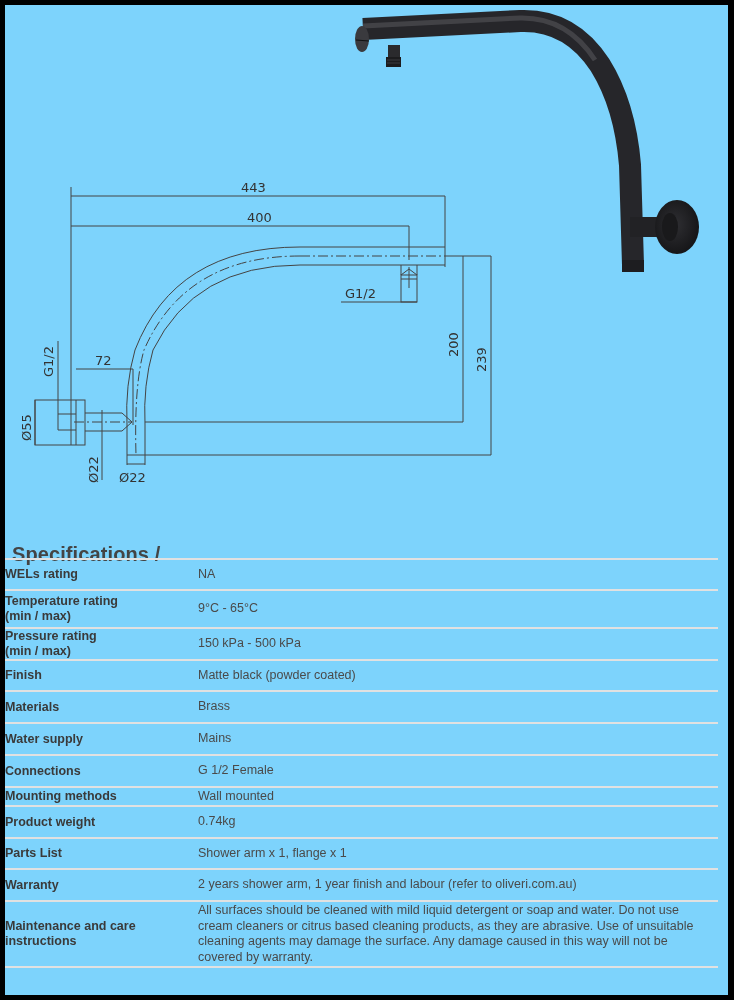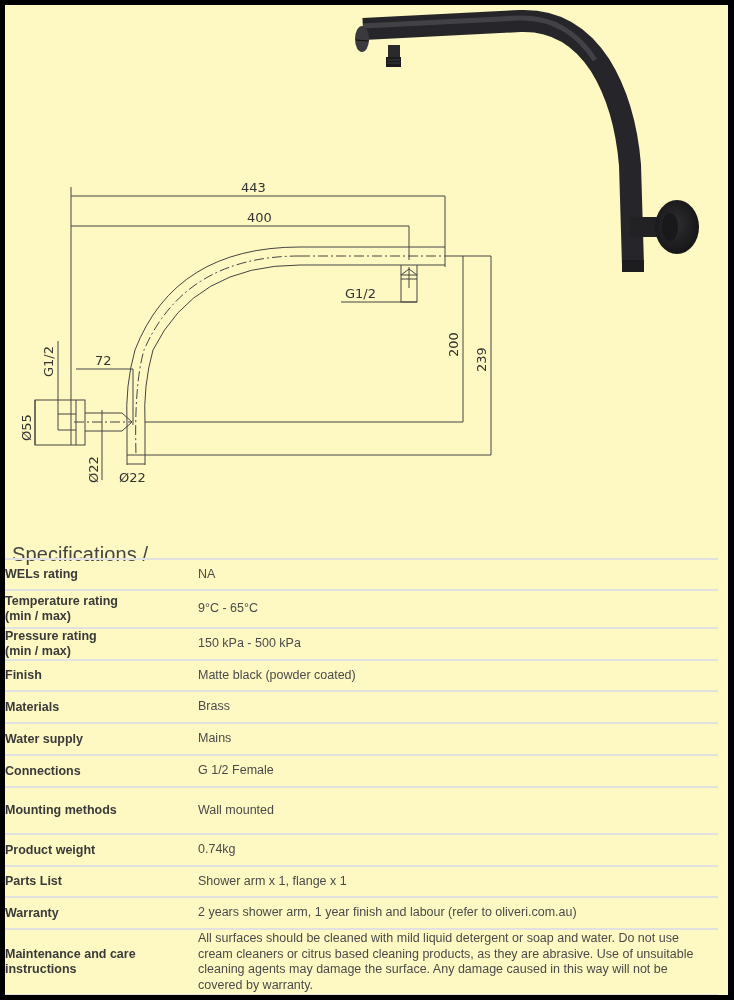--- a/index.html
+++ b/index.html
@@ -4,27 +4,27 @@
 <style>
   html, body { margin:0; padding:0; }
   body {
     width:734px; height:1000px; overflow:hidden;
     background:#000;
     font-family:"Liberation Sans", "DejaVu Sans", sans-serif;
     position:relative;
   }
   .page {
     position:absolute; left:5px; top:5px; width:723px; height:990px;
-    background:#fef9c3; overflow:hidden;
+    background:#7dd3fc; overflow:hidden;
   }
   .product-photo { position:absolute; left:0; top:0; width:723px; height:290px; }
   .drawing { position:absolute; left:0; top:160px; width:723px; height:340px; }
   .spec-heading {
     position:absolute; left:7px; top:521px;
-    font-size:20px; color:#444; font-weight:normal; letter-spacing:0.1px;
+    font-size:20px; color:#444; font-weight:bold; letter-spacing:0.1px;
   }
   .spec-table {
     position:absolute; left:0; top:553px; width:713px;
     border-collapse:collapse;
   }
   .spec-table td {
     border-top:2px solid #e1e1e1;
     font-size:12.5px; color:#444; vertical-align:middle;
     padding:0;
   }
@@ -173,21 +173,21 @@
       <td class="value">Brass</td>
     </tr>
     <tr style="height:32px">
       <td class="label">Water supply</td>
       <td class="value">Mains</td>
     </tr>
     <tr style="height:32px">
       <td class="label">Connections</td>
       <td class="value">G 1/2 Female</td>
     </tr>
-    <tr style="height:47px">
+    <tr style="height:19px">
       <td class="label">Mounting methods</td>
       <td class="value">Wall mounted</td>
     </tr>
     <tr style="height:32px">
       <td class="label">Product weight</td>
       <td class="value">0.74kg</td>
     </tr>
     <tr style="height:31px">
       <td class="label">Parts List</td>
       <td class="value">Shower arm x 1, flange x 1</td>

